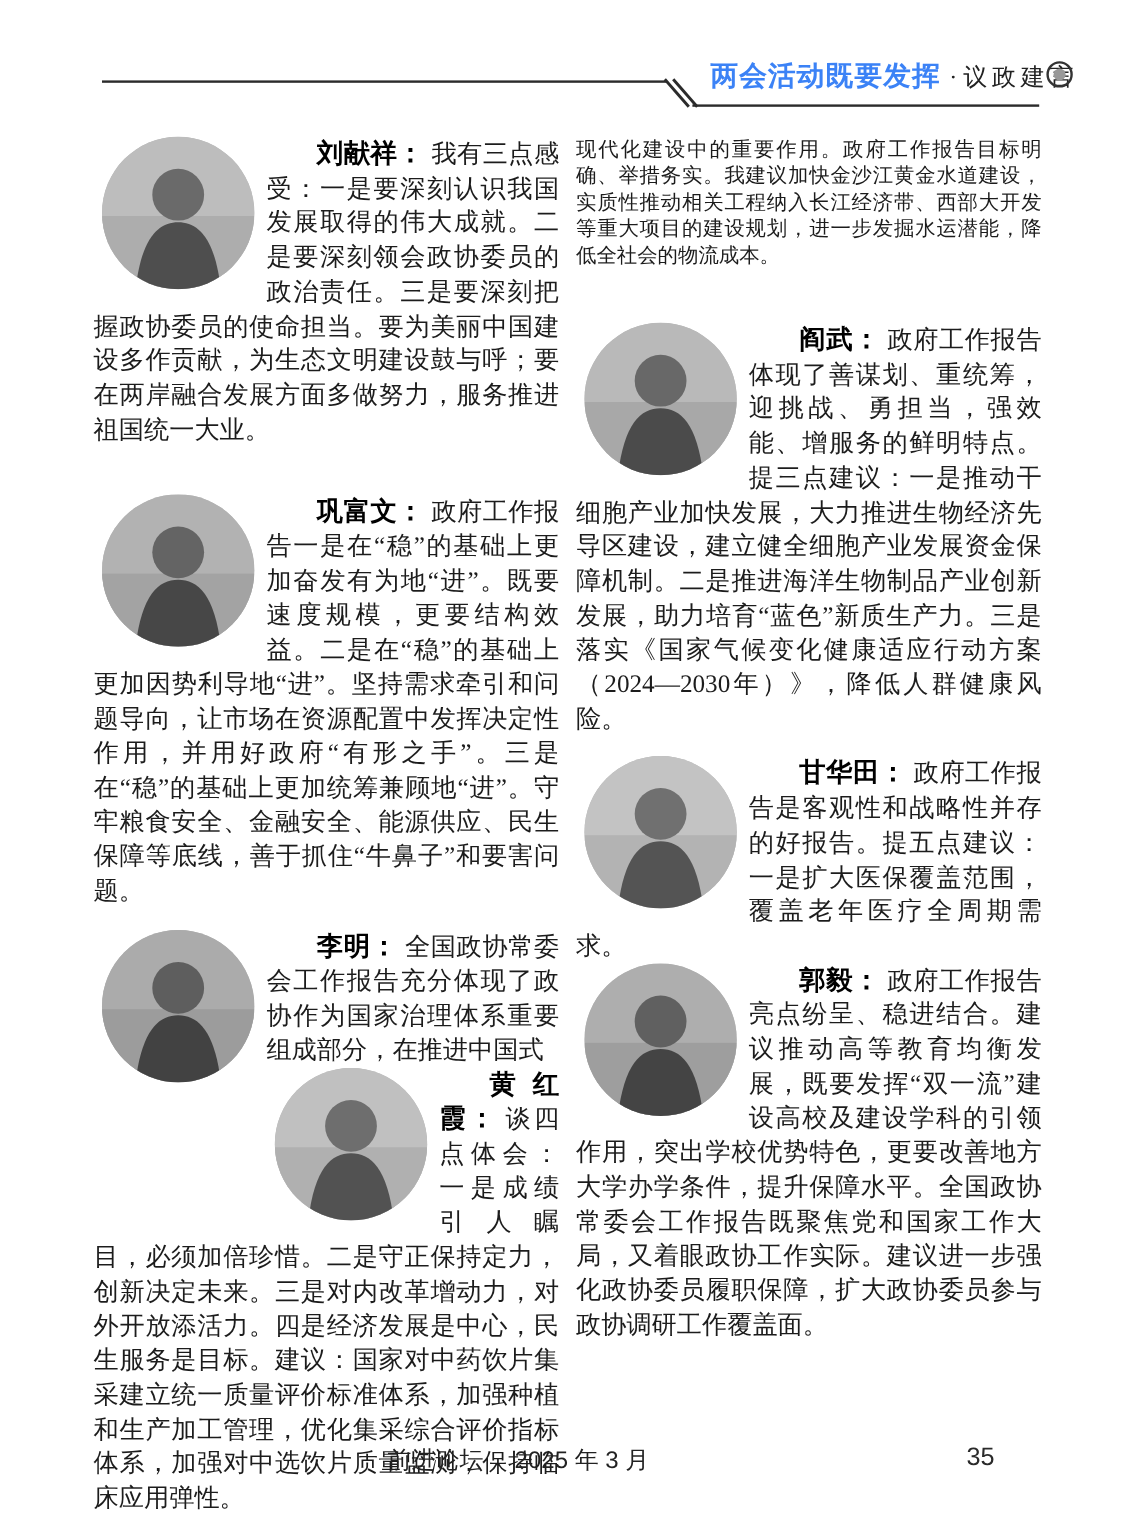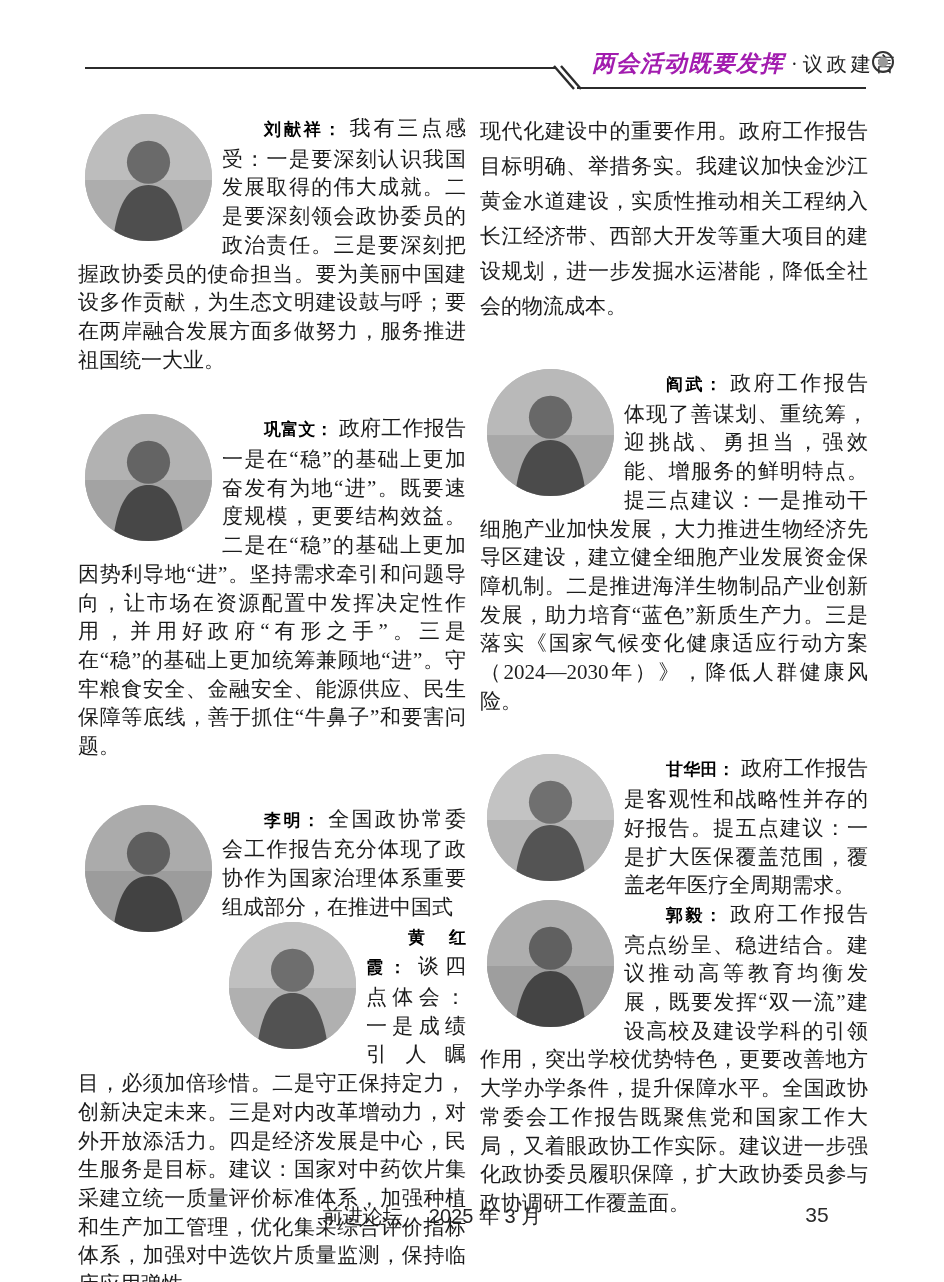--- a/index.html
+++ b/index.html
@@ -16,21 +16,21 @@
   .rule{position:absolute;background:#2b2b2b;height:2px;}
   .rule-left{left:85px;top:67px;width:471px;}
   .rule-right{left:577px;top:87px;width:289px;}
   .slash-svg{position:absolute;left:551px;top:62px;}
   .header-title{
     position:absolute;left:592px;top:48px;width:276px;height:36px;
     display:flex;align-items:baseline;white-space:nowrap;
   }
   .ht-bold{
     font-family:"Liberation Sans", sans-serif;font-weight:bold;
-    font-size:23px;color:#a21caf;letter-spacing:1px;font-style:italic;
+    font-size:23px;color:#3b82f6;letter-spacing:1px;
   }
   .ht-gap{display:inline-block;width:14px;}
   .ht-sep{font-size:20px;color:#222;margin:0 5px 0 7px;}
   .ht-light{
     font-family:"Liberation Serif", serif;font-size:20px;color:#222;
     letter-spacing:4px;
   }
   .bullseye{
     position:absolute;left:872px;top:51px;width:22px;height:22px;
     border:2px solid #333;border-radius:50%;box-sizing:border-box;
@@ -49,30 +49,30 @@
   .avatar{
     float:left;width:127px;height:127px;border-radius:50%;
     margin:0 10px 8px 7px;overflow:hidden;background:#b7b7b7;
   }
   .speech{
     margin:0;font-size:21px;line-height:28.7px;color:#1c1c1c;
     text-align:justify;text-justify:inter-character;text-indent:2em;
   }
   .speaker{
     font-family:"Liberation Sans", sans-serif;font-weight:bold;color:#000;
-    font-size:17px;margin-right:6px;
+    font-size:22px;margin-right:6px;
   }
   .cont{
-    margin:0 0 45px 0;font-size:21px;line-height:35px;color:#1c1c1c;
+    margin:0 0 45px 0;font-size:17px;line-height:22px;color:#1c1c1c;
     text-align:justify;text-justify:inter-character;text-indent:0;
   }
   .col-left .e1{margin-bottom:40px;}
-  .col-left .e2{margin-bottom:44px;}
+  .col-left .e2{margin-bottom:18px;}
   .col-left .e3{margin-bottom:33px;}
-  .col-right .e1{margin-bottom:39px;}
+  .col-right .e1{margin-bottom:17px;}
   .col-right .e2{margin-bottom:37px;}
 
   
   .footer-center{
     position:absolute;left:0;top:1203px;width:864px;text-align:center;
     font-family:"Liberation Sans", sans-serif;font-size:20px;color:#222;
   }
   .footer-center .fgap{display:inline-block;width:26px;}
   .page-number{
     position:absolute;left:787px;top:1203px;width:60px;text-align:center;

